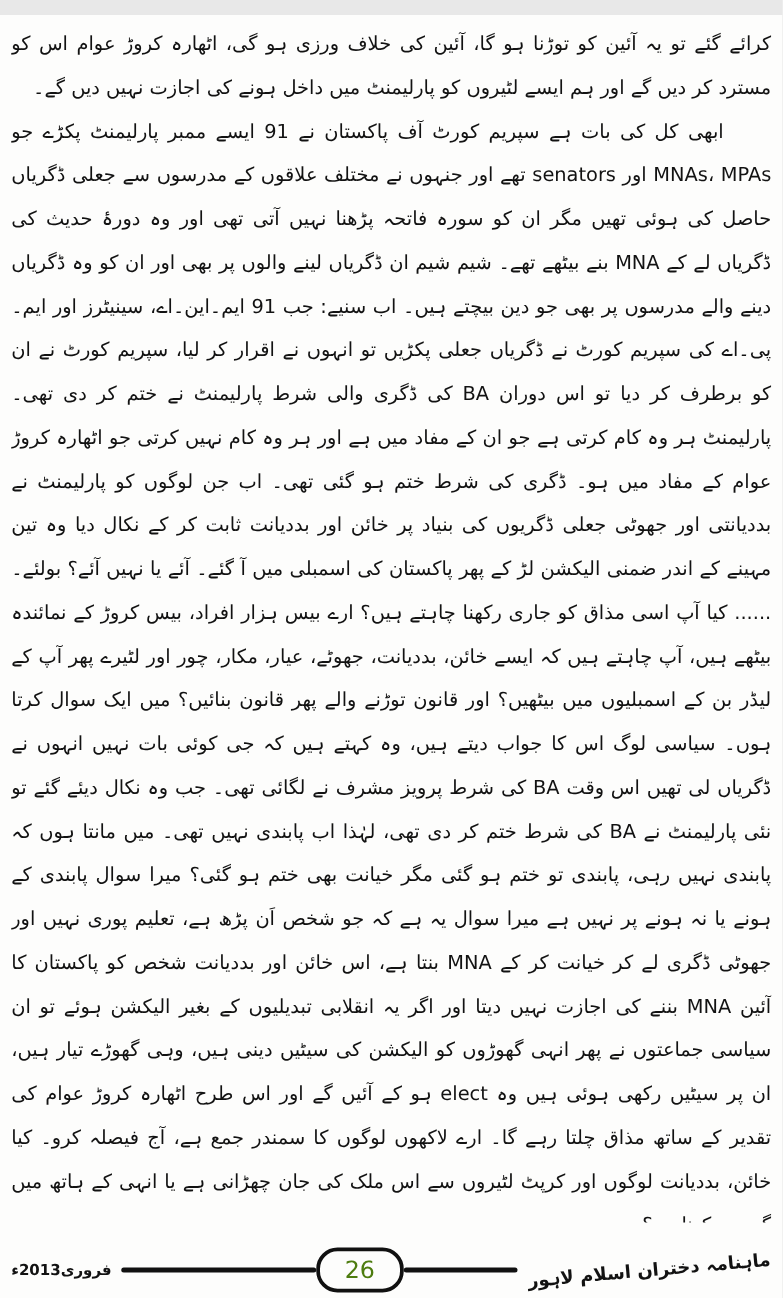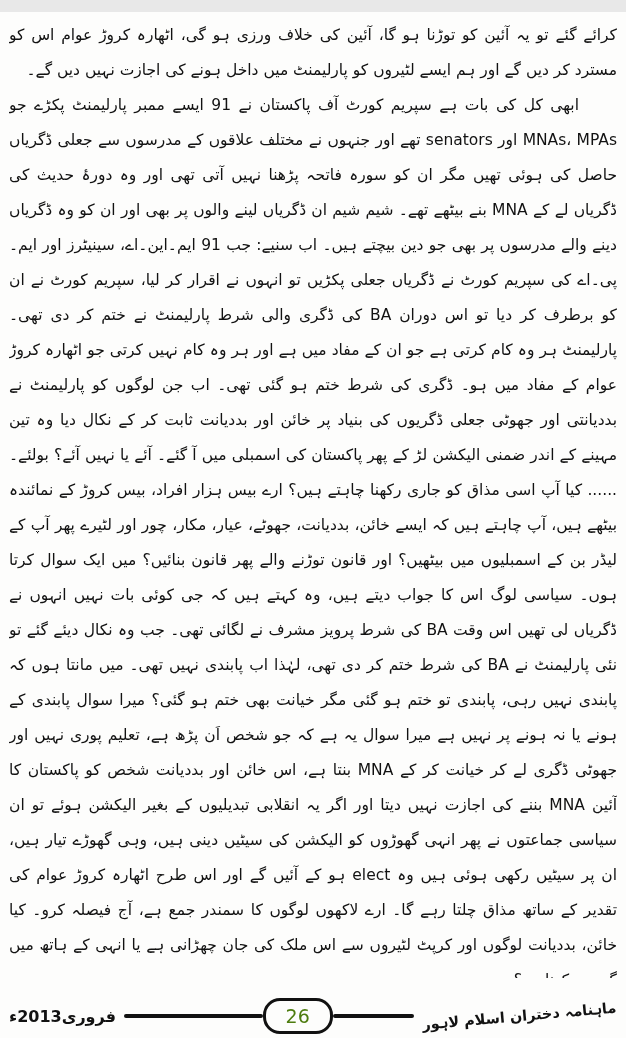--- a/index.html
+++ b/index.html
@@ -50,21 +50,21 @@
     display: flex;
     align-items: center;
     justify-content: center;
     font-size: 19px;
     color: #4d7c0f;
     flex: 0 0 auto;
   }
   .footer .date {
     flex: 0 0 auto;
     font-weight: bold;
-    font-size: 16px;
+    font-size: 12px;
     direction: rtl;
     white-space: nowrap;
   }
   .footer .magazine {
     flex: 0 0 auto;
     font-weight: bold;
     font-size: 14.5px;
     direction: rtl;
     white-space: nowrap;
     transform: rotate(-5deg);

